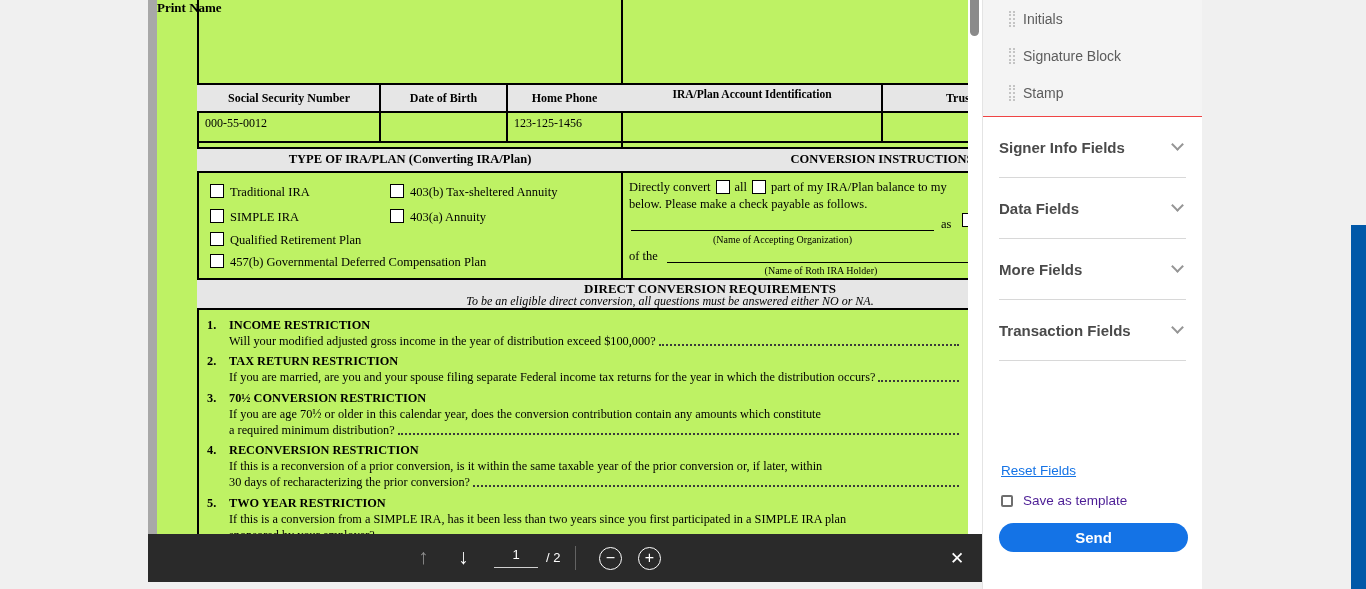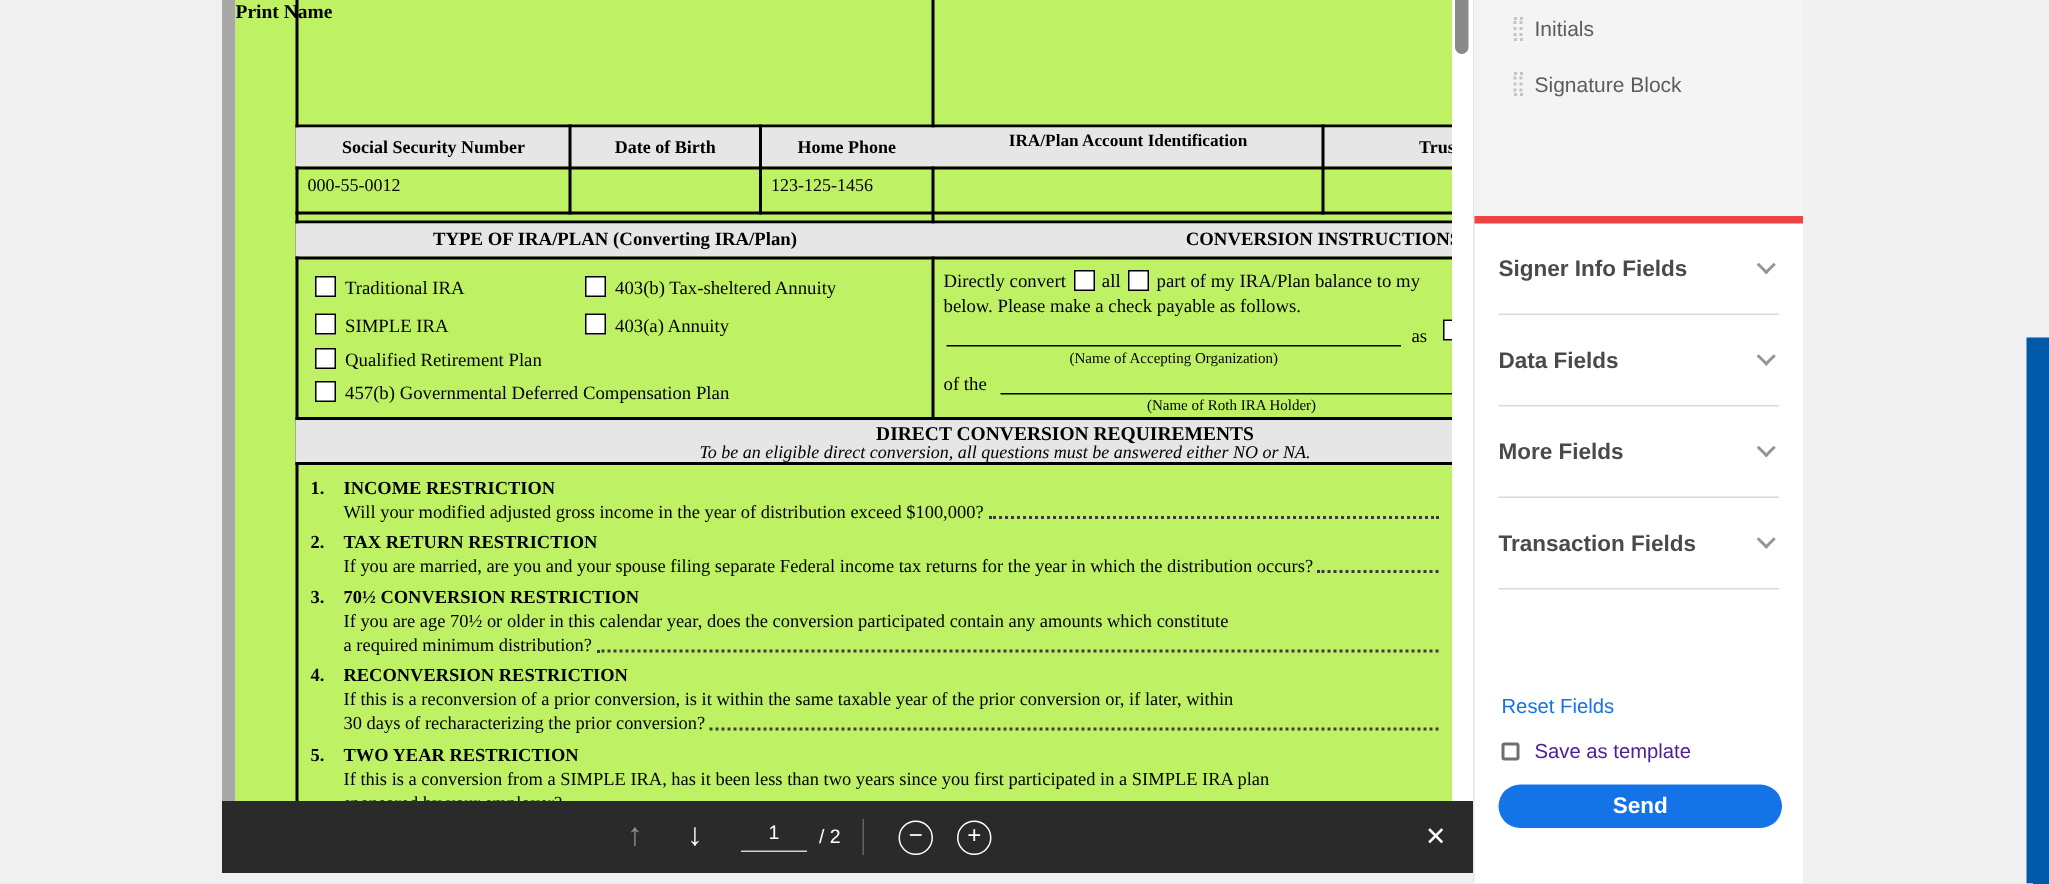--- a/index.html
+++ b/index.html
@@ -57,32 +57,32 @@
   .t-total{ left:398px; top:16px; font-size:13px; color:#fff; position:absolute; }
   .t-div  { left:427px; top:12px; width:1px; height:24px; background:#636363; position:absolute; }
   .t-circ { width:23px; height:23px; border:1.5px solid #fff; border-radius:50%; text-align:center;
             line-height:20px; font-size:16px; }
   .t-zo { left:451px; top:13px; }
   .t-zi { left:490px; top:13px; }
   .t-close { left:802px; top:14px; font-size:17px; }
 
   
   .sidebar { position:absolute; left:982px; top:0; width:220px; height:589px; background:#fff; border-left:1px solid #e4e4e4; }
-  .fields-list { height:149px; background:#f4f4f4; border-bottom:5px solid #ef4444; padding-top:10px; }
+  .fields-list { height:117px; background:#f4f4f4; border-bottom:1px solid #ef4444; padding-top:10px; }
   .field-item { display:flex; align-items:center; height:18px; margin:0 0 19px 26px; cursor:grab; }
   .handle { width:6px; height:16px; border-left:2px dotted #c4c4c4; border-right:2px dotted #c4c4c4; margin-right:8px; }
   .field-label { font-size:14px; color:#5c5c5c; }
   .acc-sec { height:60px; display:flex; align-items:center; justify-content:space-between;
              padding:0 20px 0 16px; cursor:pointer; }
   .acc-label { font-weight:bold; font-size:15px; color:#4a4a4a; }
   .chev { width:9px; height:9px; border-right:2px solid #959595; border-bottom:2px solid #959595;
           transform:rotate(45deg); margin-top:-5px; }
   .acc-div { margin:0 16px; border-bottom:1px solid #d8d8d8; }
   .reset { position:absolute; left:18px; top:463px; font-size:13.5px; color:#1473e6;
-           cursor:pointer; }
+           text-decoration:underline; cursor:pointer; }
   .savewrap { position:absolute; left:18px; top:493px; display:flex; align-items:center; cursor:pointer; }
   .cb-ui { width:12px; height:12px; border:2px solid #6e6e6e; border-radius:2px; background:#fff; }
   .save-label { font-size:13.5px; color:#4c1d95; margin-left:10px; }
   .send { position:absolute; left:16px; top:523px; width:189px; height:29px; border:none; border-radius:15px;
           background:#1473e6; color:#fff; font-weight:bold; font-size:15px; cursor:pointer;
           font-family:"Liberation Sans","DejaVu Sans",sans-serif; }
 
   .right-bar { position:absolute; left:1351px; top:225px; width:15px; height:364px; background:#0058a8; }
 </style>
 </head>
@@ -167,21 +167,21 @@
             <span class="t">If you are married, are you and your spouse filing separate Federal income tax returns for the year in which the distribution occurs?</span>
             <span class="leader"></span>
           </div>
       </div>
       <div class="req" style="top:390px;">
         <div class="req-row">
             <span class="req-num">3.</span>
             <span class="req-head">70½ CONVERSION RESTRICTION</span>
           </div>
         <div class="req-line">
-            <span class="t">If you are age 70½ or older in this calendar year, does the conversion participated contain any amounts which constitute</span>
+            <span class="t">If you are age 70½ or older in this calendar year, does the conversion contribution contain any amounts which constitute</span>
           </div>
         <div class="req-line">
             <span class="t">a required minimum distribution?</span>
             <span class="leader"></span>
           </div>
       </div>
       <div class="req" style="top:442px;">
         <div class="req-row">
             <span class="req-num">4.</span>
             <span class="req-head">RECONVERSION RESTRICTION</span>
@@ -227,20 +227,24 @@
   <div class="sidebar">
     <div class="fields-list">
       <div class="field-item">
         <span class="handle"></span>
         <span class="field-label">Initials</span>
       </div>
       <div class="field-item">
         <span class="handle"></span>
         <span class="field-label">Signature Block</span>
       </div>
+      <div class="field-item">
+        <span class="handle"></span>
+        <span class="field-label">Stamp</span>
+      </div>
     </div>
 
     <div class="acc-sec">
       <span class="acc-label">Signer Info Fields</span>
       <span class="chev"></span>
     </div>
     <div class="acc-div"></div>
     <div class="acc-sec">
       <span class="acc-label">Data Fields</span>
       <span class="chev"></span>

